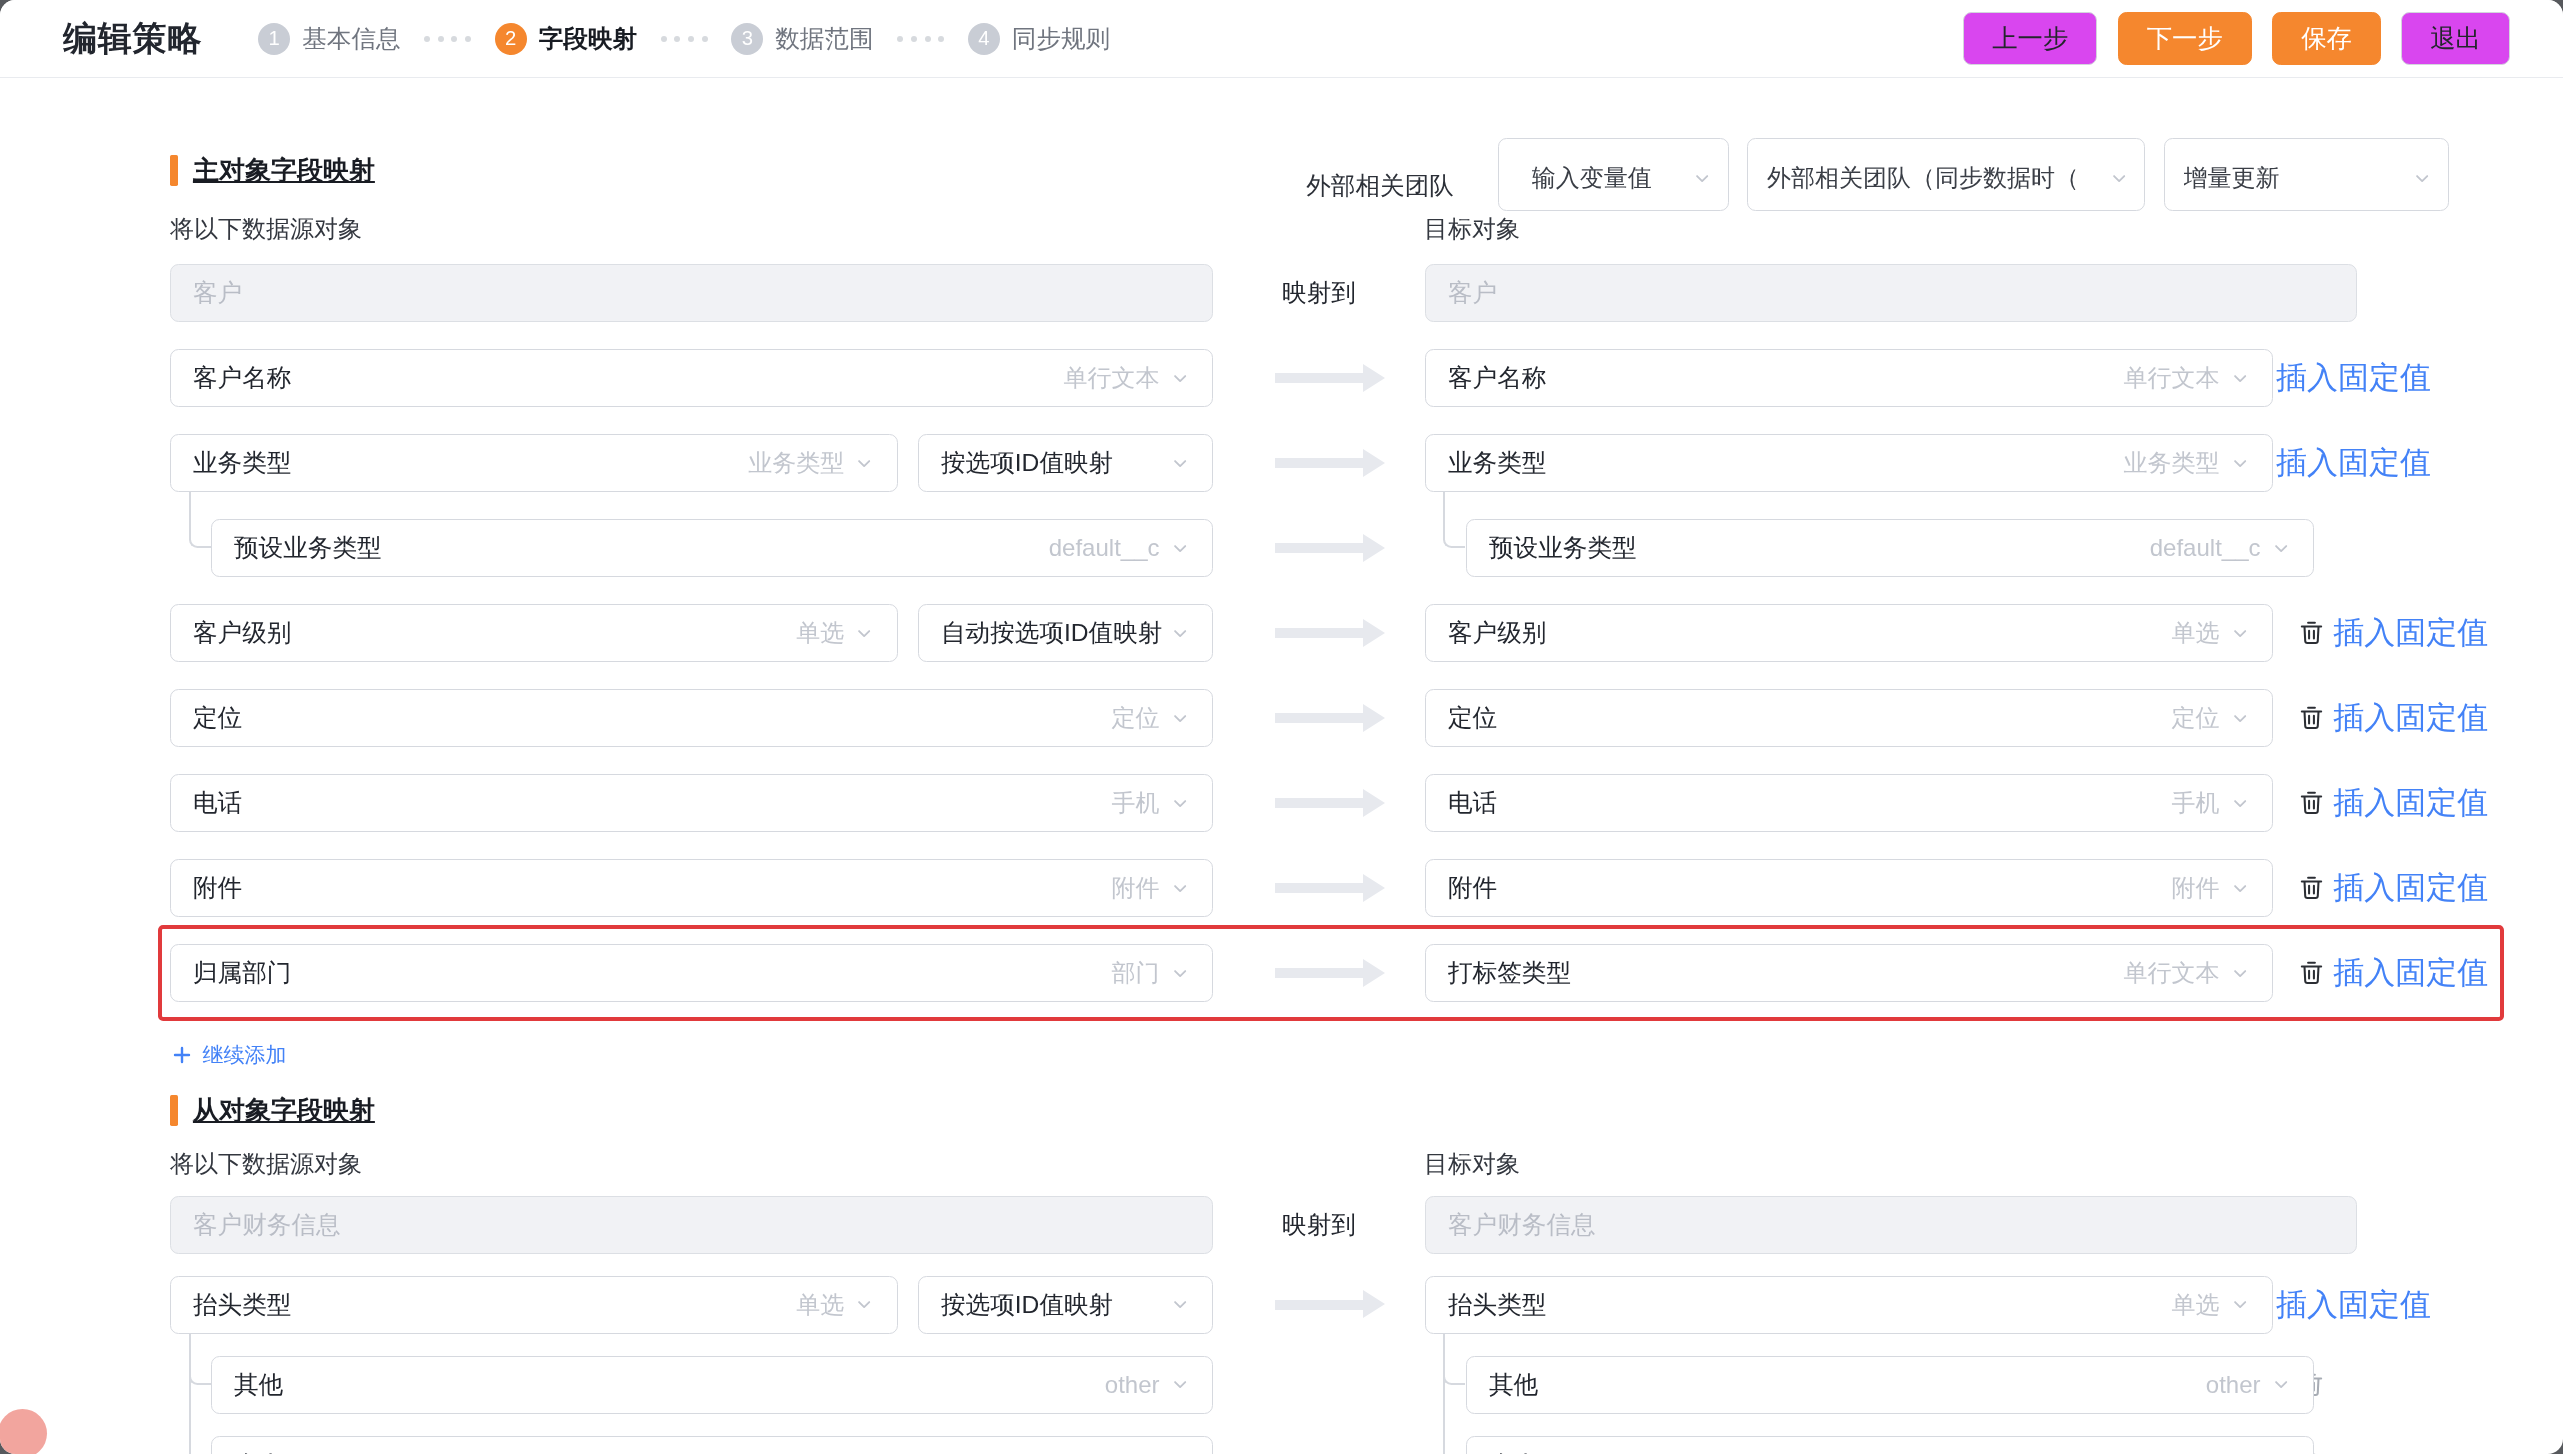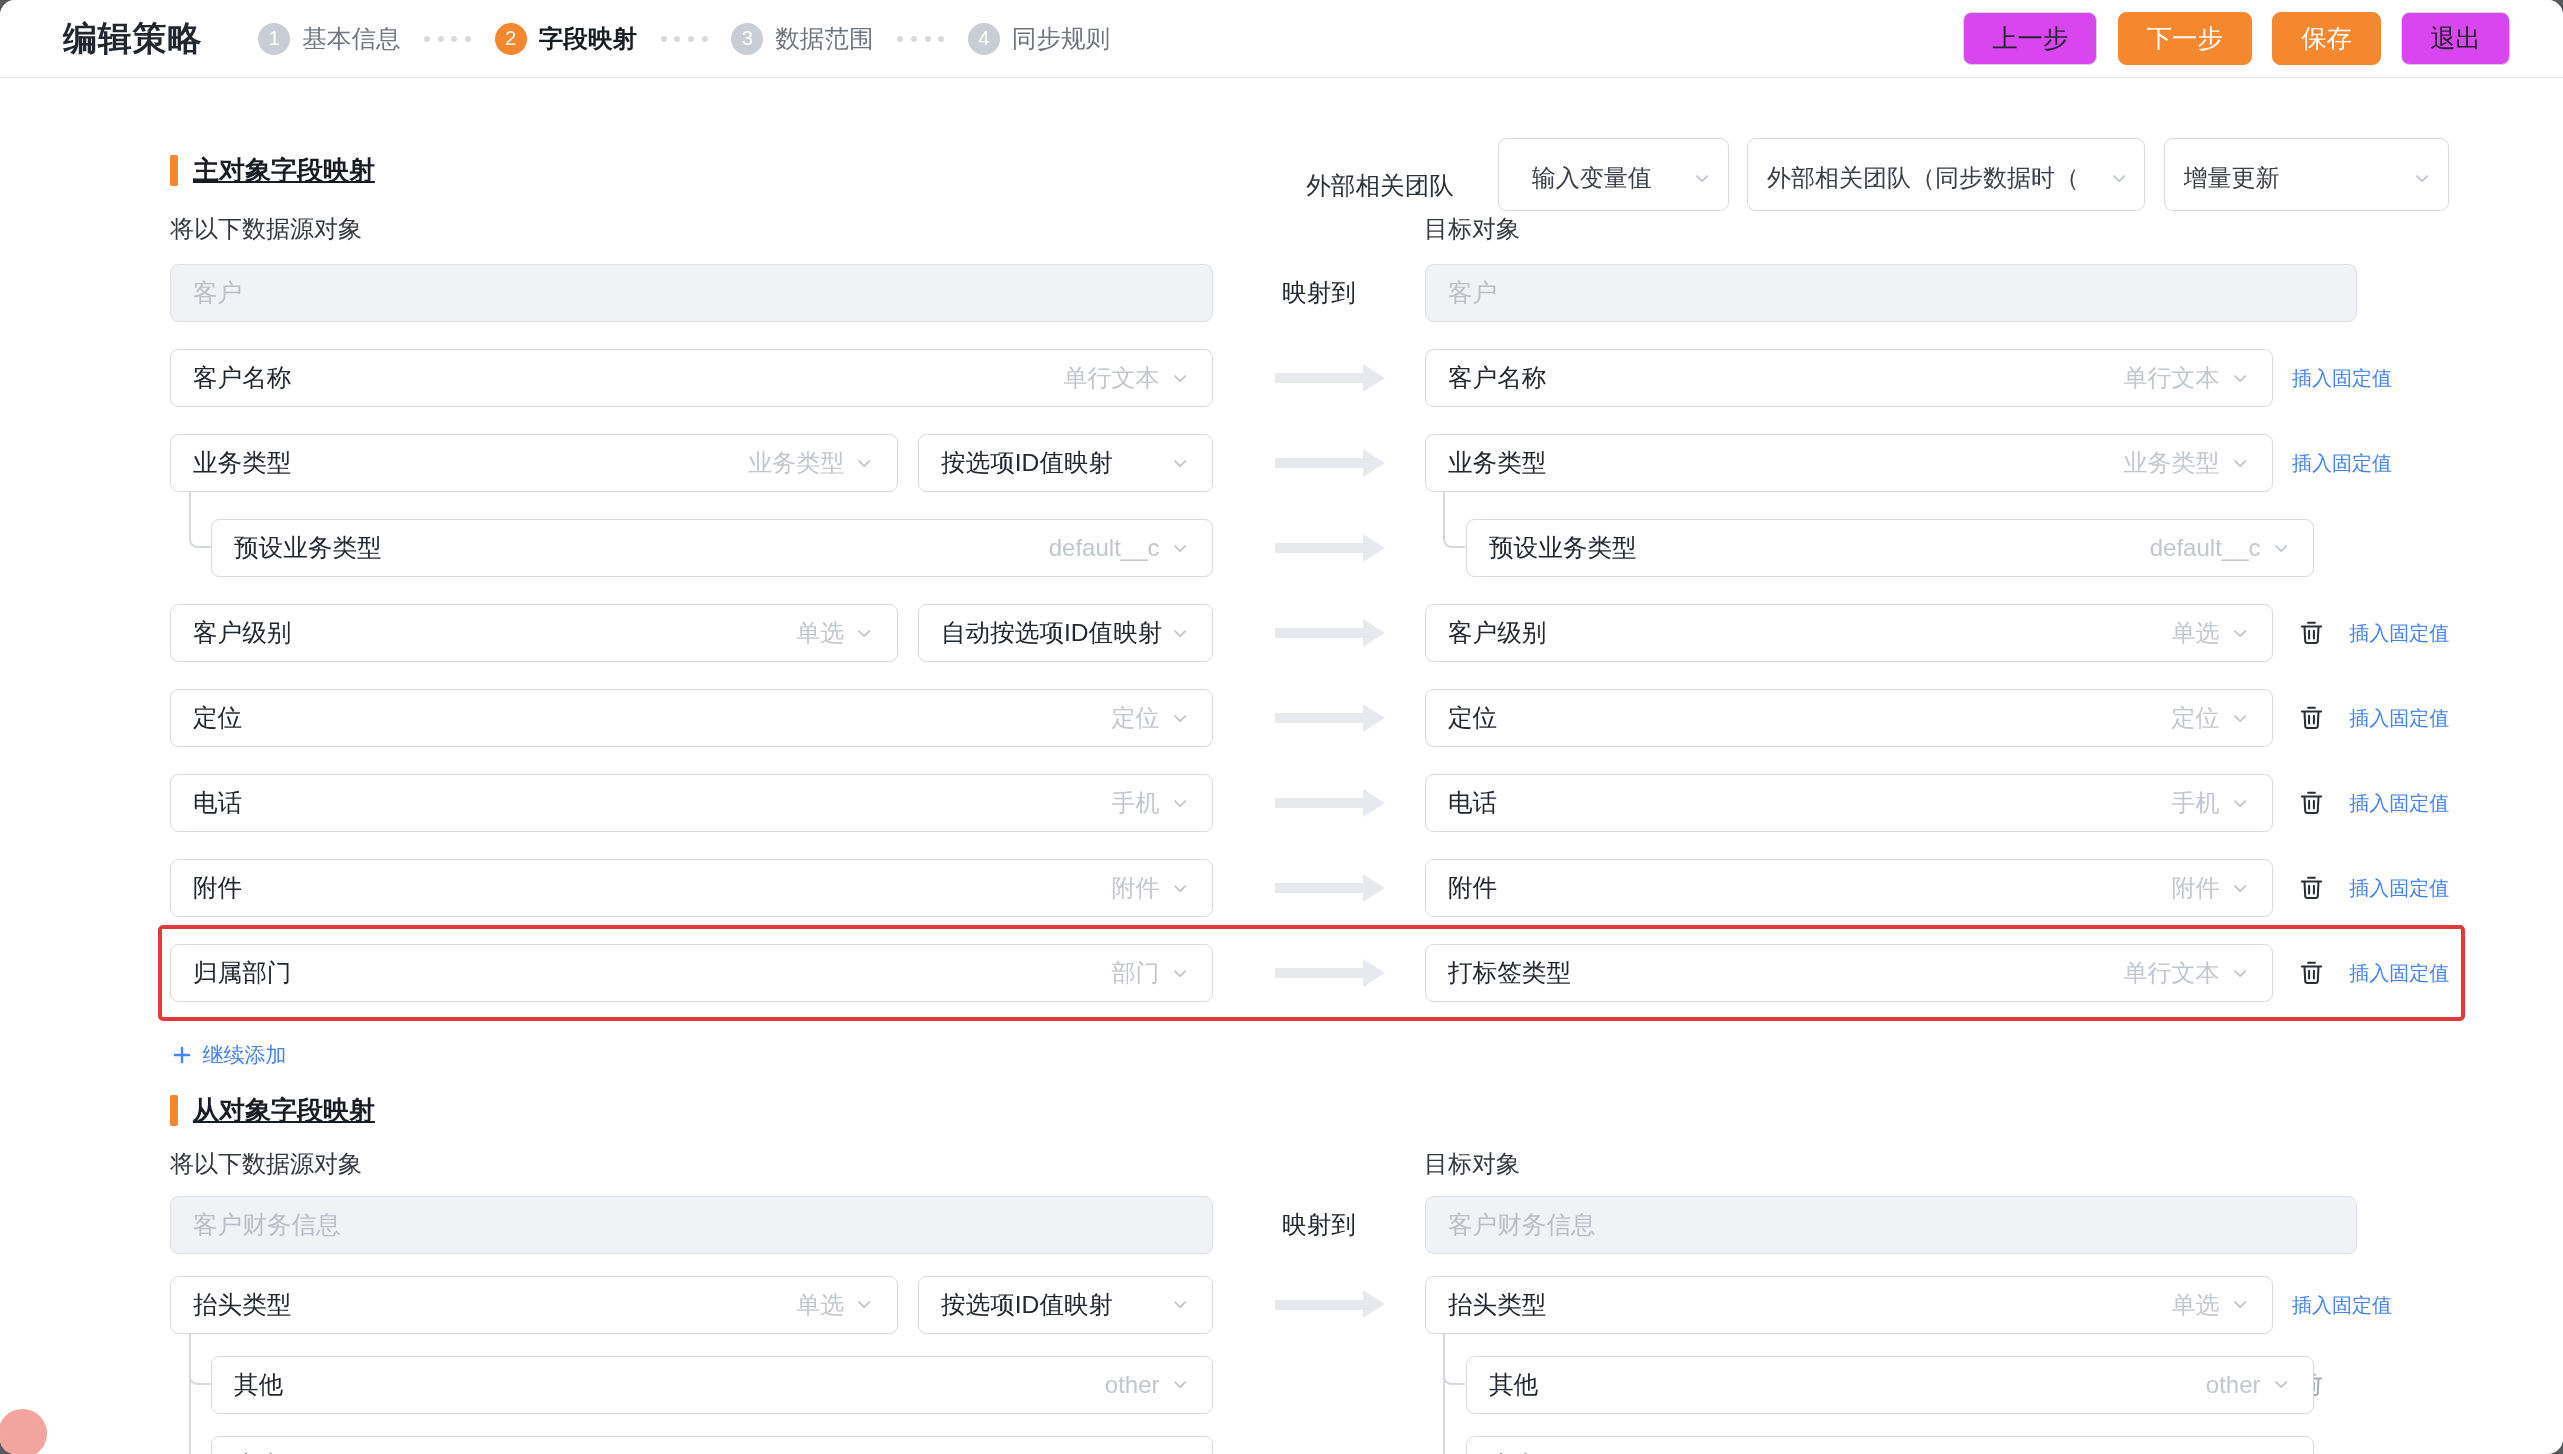--- a/index.html
+++ b/index.html
@@ -94,21 +94,21 @@
     border-left:22px solid #e7e9ee;border-top:14.4px solid transparent;border-bottom:14.4px solid transparent;
   }
   .rgroup{width:848px;}
   .rgroup .fbox{width:100%;}
   .row.nested .rgroup .fbox{margin-left:41px;}
   .trash{
     width:37px;height:58px;margin-left:20.3px;display:flex;align-items:center;
     justify-content:center;color:#2b2e34;cursor:pointer;background:none;border:none;padding:0;
   }
   .trash.gray{color:#a7acb4;}
-  .fixlink{margin-left:19px;line-height:58px;font-size:20px;color:var(--link);cursor:pointer;white-space:nowrap;}
+  .fixlink{margin-left:3px;line-height:58px;font-size:31px;color:var(--link);cursor:pointer;white-space:nowrap;}
   
   .conn{position:absolute;width:22px;border-left:2.5px solid var(--border);
     border-bottom:2.5px solid var(--border);border-bottom-left-radius:8.5px;z-index:1;}
   .conn.l{left:18.6px;}
   .conn.r{left:1273px;}
   .sec:first-child .conn{top:-29px;height:58px;}
   .sec:nth-child(2) .row.nested .conn{top:-24px;height:53px;}
   .sec:nth-child(2) .row.nested-cont .conn{top:-103px;height:132px;}
   
   .row.highlighted::before{

